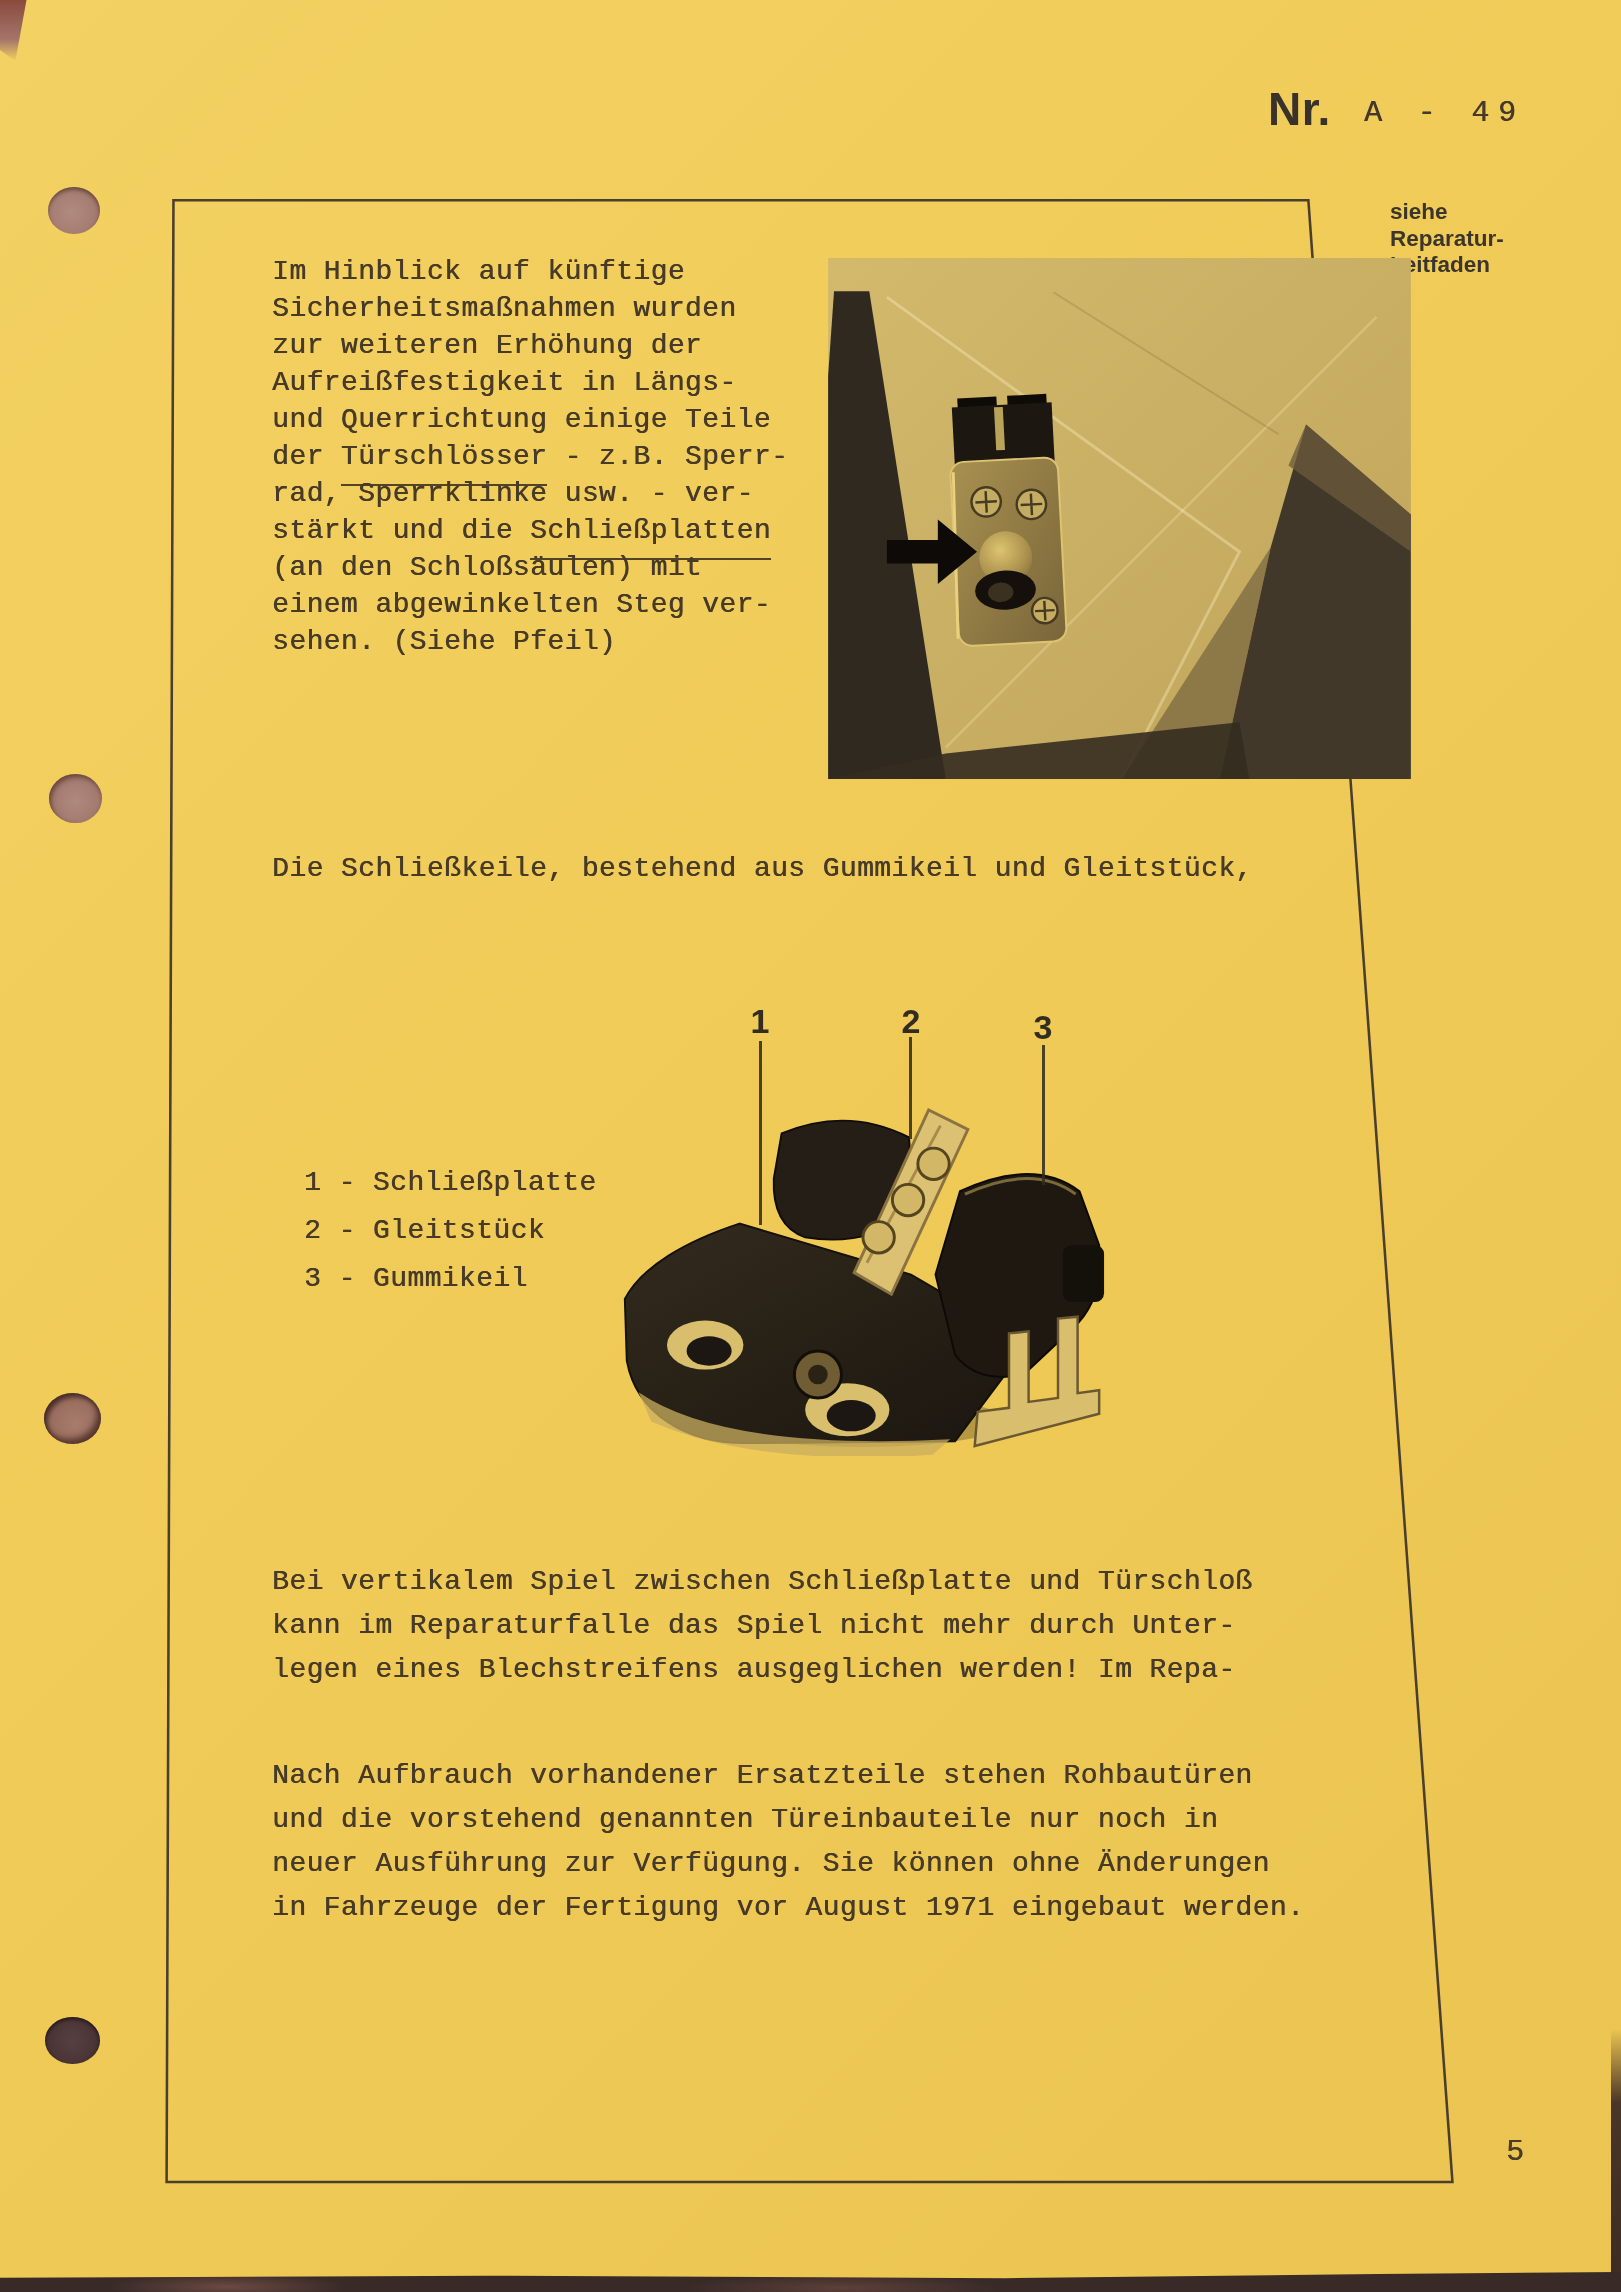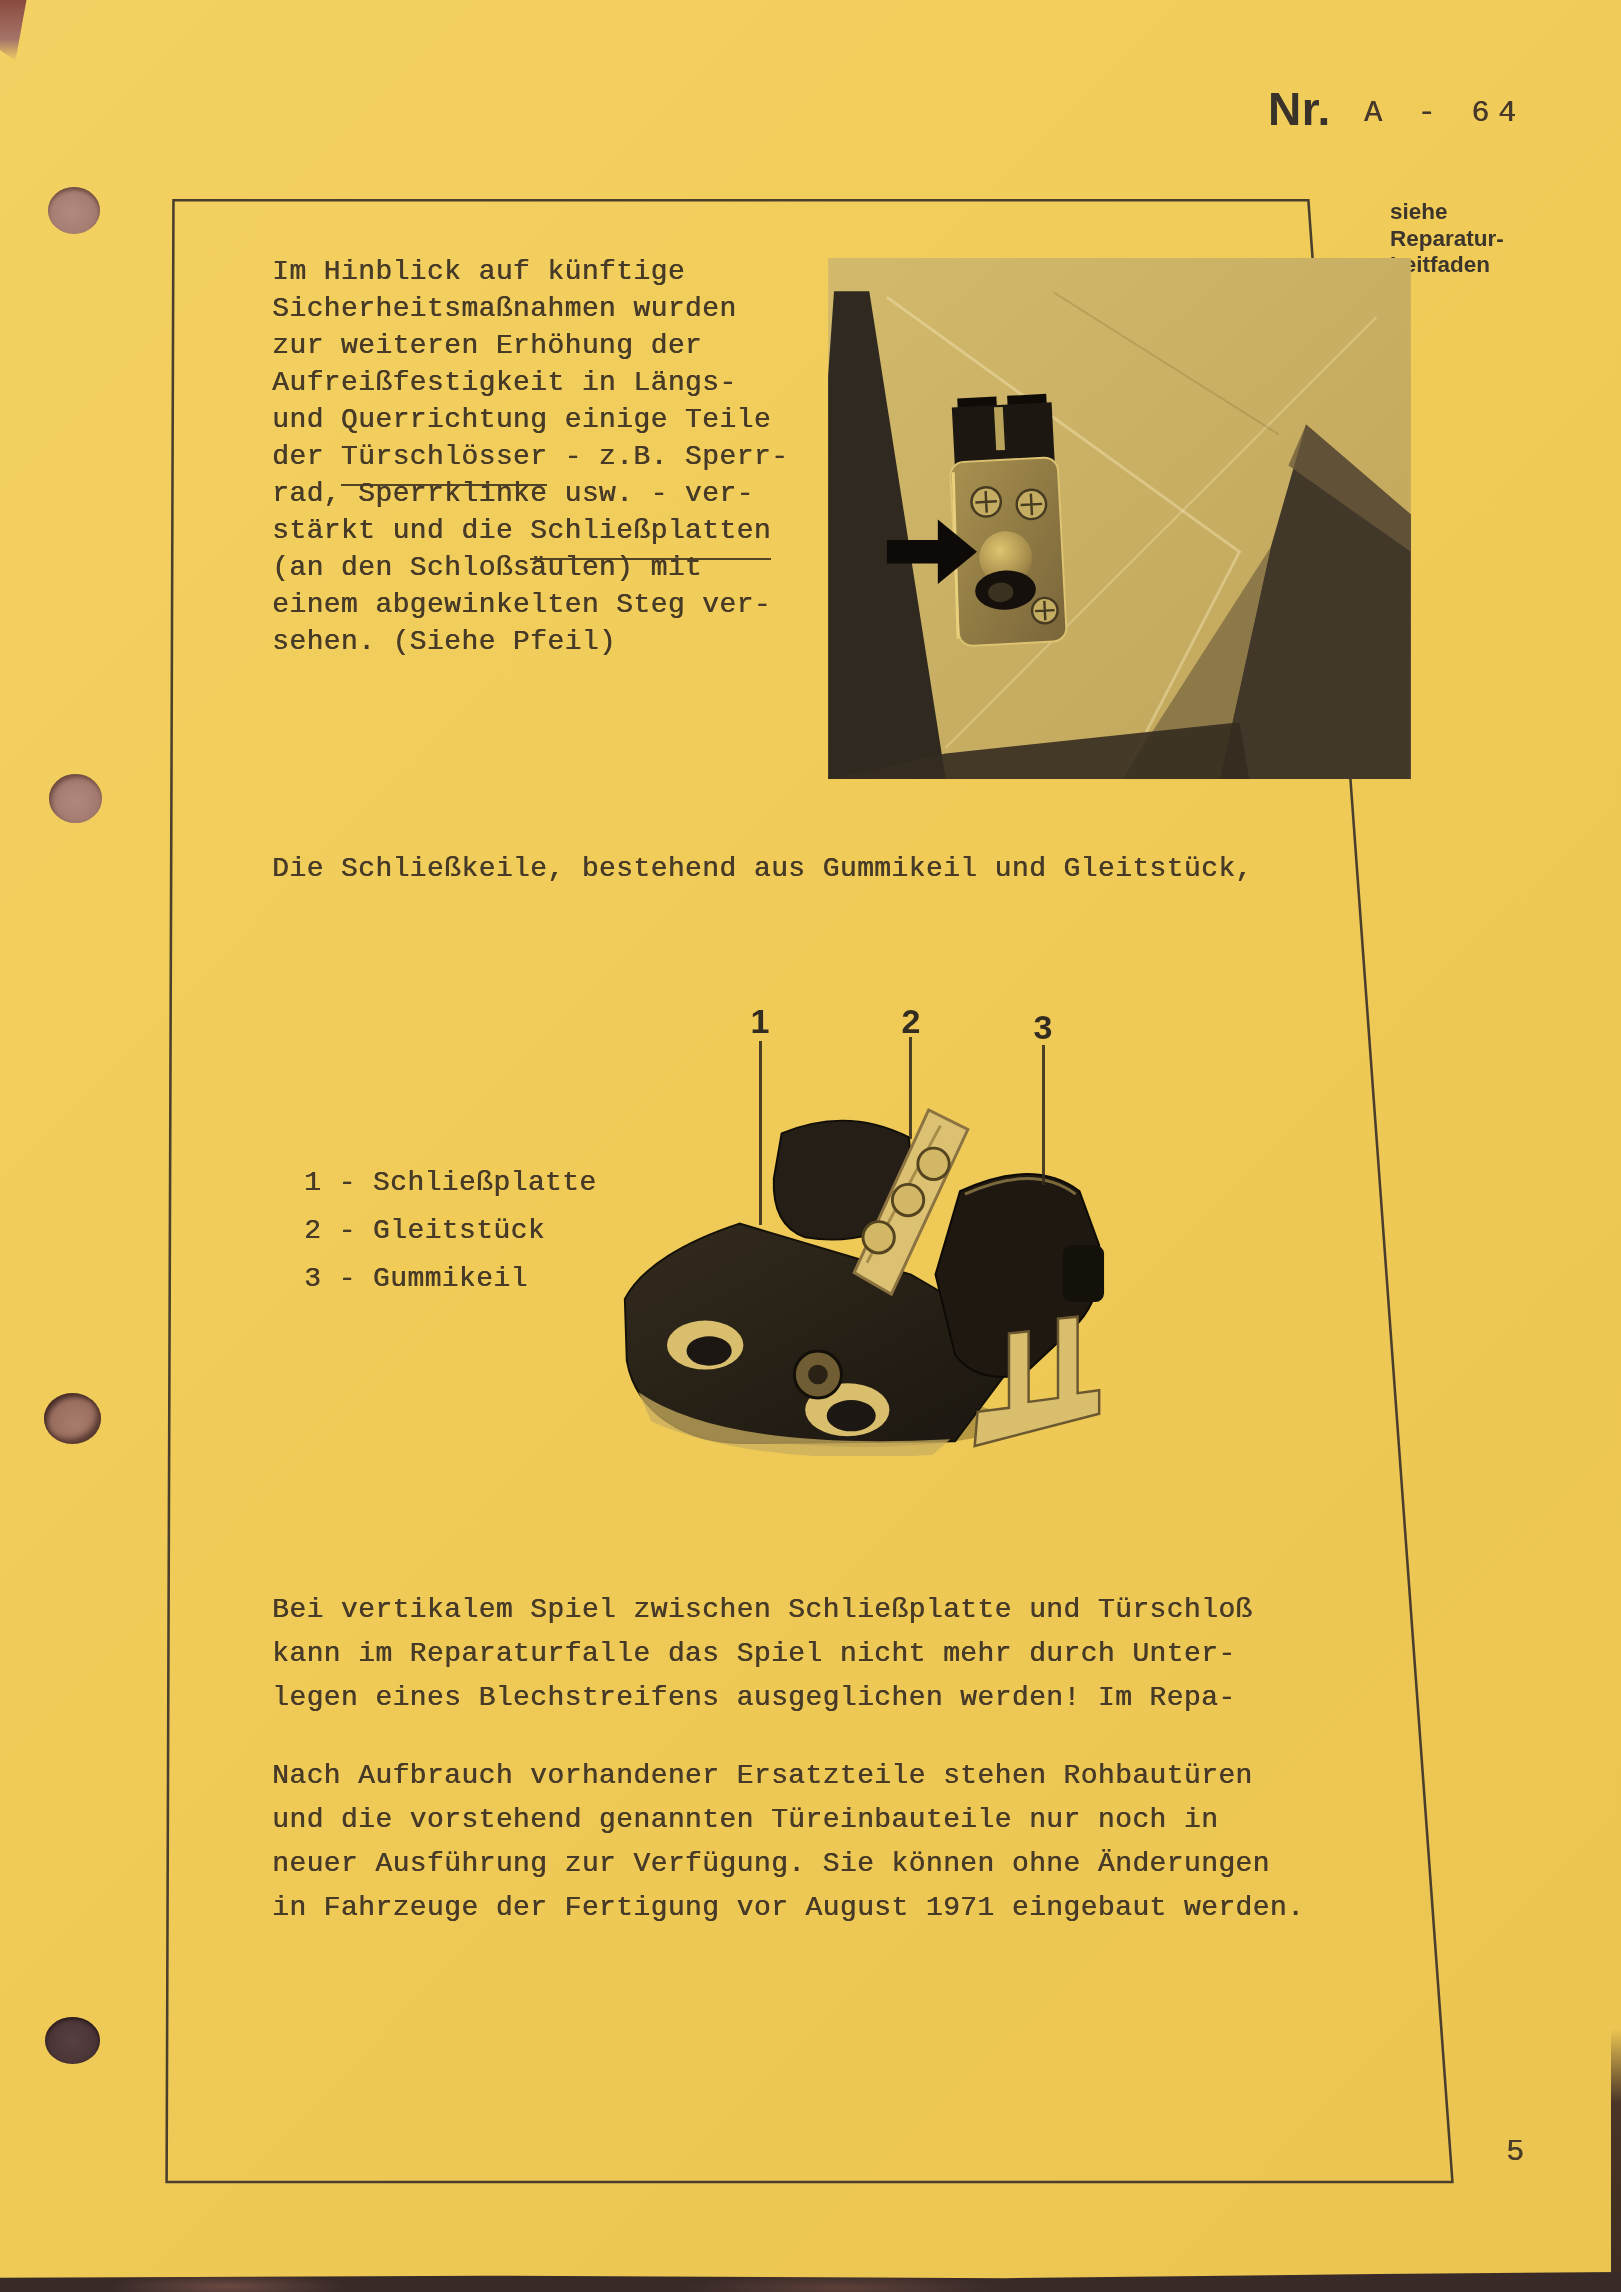--- a/index.html
+++ b/index.html
@@ -81,21 +81,21 @@
   svg{display:block;}
 </style>
 </head>
 <body>
 
 <svg class="abs" style="left:0;top:0;z-index:1;" width="1621" height="2293" viewBox="0 0 1654 2339">
   <path d="M177,204 L1335,204 L1482,2226 L170,2226 Z" fill="none" stroke="#4a3e2c" stroke-width="2.6"></path>
 </svg>
 
 <div class="nr-label" style="z-index:5;">Nr.</div>
-<div class="nr-value" style="z-index:5;">A - 64</div>
+<div class="nr-value" style="z-index:5;">A - 49</div>
 
 <div class="side-note" style="z-index:5;">
     <div>siehe</div>
     <div>Reparatur-</div>
     <div>Leitfaden</div>
   </div>
 
 <div class="tw tight" style="left:272px;top:253px;z-index:4;"><div><span>Im Hinblick auf künftige</span></div><div><span>Sicherheitsmaßnahmen wurden</span></div><div><span>zur weiteren Erhöhung der</span></div><div><span>Aufreißfestigkeit in Längs-</span></div><div><span>und Querrichtung einige Teile</span></div><div><span>der </span><span class="u">Türschlösser</span><span> - z.B. Sperr-</span></div><div><span>rad, Sperrklinke usw. - ver-</span></div><div><span>stärkt und die </span><span class="u">Schließplatten</span></div><div><span>(an den Schloßsäulen) mit</span></div><div><span>einem abgewinkelten Steg ver-</span></div><div><span>sehen. (Siehe Pfeil)</span></div></div>
 
 <div class="abs" style="left:828px;top:258px;width:583px;height:521px;z-index:6;">
@@ -206,21 +206,21 @@
       <path d="M355,98 Q425,66 468,98" stroke="#d6ba66" stroke-width="3" fill="none" opacity="0.5"></path>
       <rect x="455" y="150" width="42" height="58" rx="9" fill="#14100a"></rect>
     </g>
 
     <polygon points="365,355 492,322 492,298 470,301 470,223 450,225 450,306 420,310 420,238 400,240 400,316 368,320" fill="#d9bf6d" stroke="#6b5830" stroke-width="2.5"></polygon>
   </svg>
 </div>
 
 <div class="tw legend" style="left:304px;top:1159px;z-index:4;"><div>1 - Schließplatte</div><div>2 - Gleitstück</div><div>3 - Gummikeil</div></div>
 
-<div class="tw" style="left:272px;top:1560px;z-index:4;margin-top:28px;"><div>Bei vertikalem Spiel zwischen Schließplatte und Türschloß</div><div>kann im Reparaturfalle das Spiel nicht mehr durch Unter-</div><div>legen eines Blechstreifens ausgeglichen werden! Im Repa-</div></div>
+<div class="tw" style="left:272px;top:1560px;z-index:4;"><div>Bei vertikalem Spiel zwischen Schließplatte und Türschloß</div><div>kann im Reparaturfalle das Spiel nicht mehr durch Unter-</div><div>legen eines Blechstreifens ausgeglichen werden! Im Repa-</div></div>
 
 <div class="tw" style="left:272px;top:1754px;z-index:4;"><div>Nach Aufbrauch vorhandener Ersatzteile stehen Rohbautüren</div><div>und die vorstehend genannten Türeinbauteile nur noch in</div><div>neuer Ausführung zur Verfügung. Sie können ohne Änderungen</div><div>in Fahrzeuge der Fertigung vor August 1971 eingebaut werden.</div></div>
 
 <div class="page-num" style="z-index:5;">5</div>
 
 <div class="hole h1" style="z-index:20;"></div>
 <div class="hole h2" style="z-index:20;"></div>
 <div class="hole h3" style="z-index:20;"></div>
 <div class="hole h4" style="z-index:20;"></div>
 

